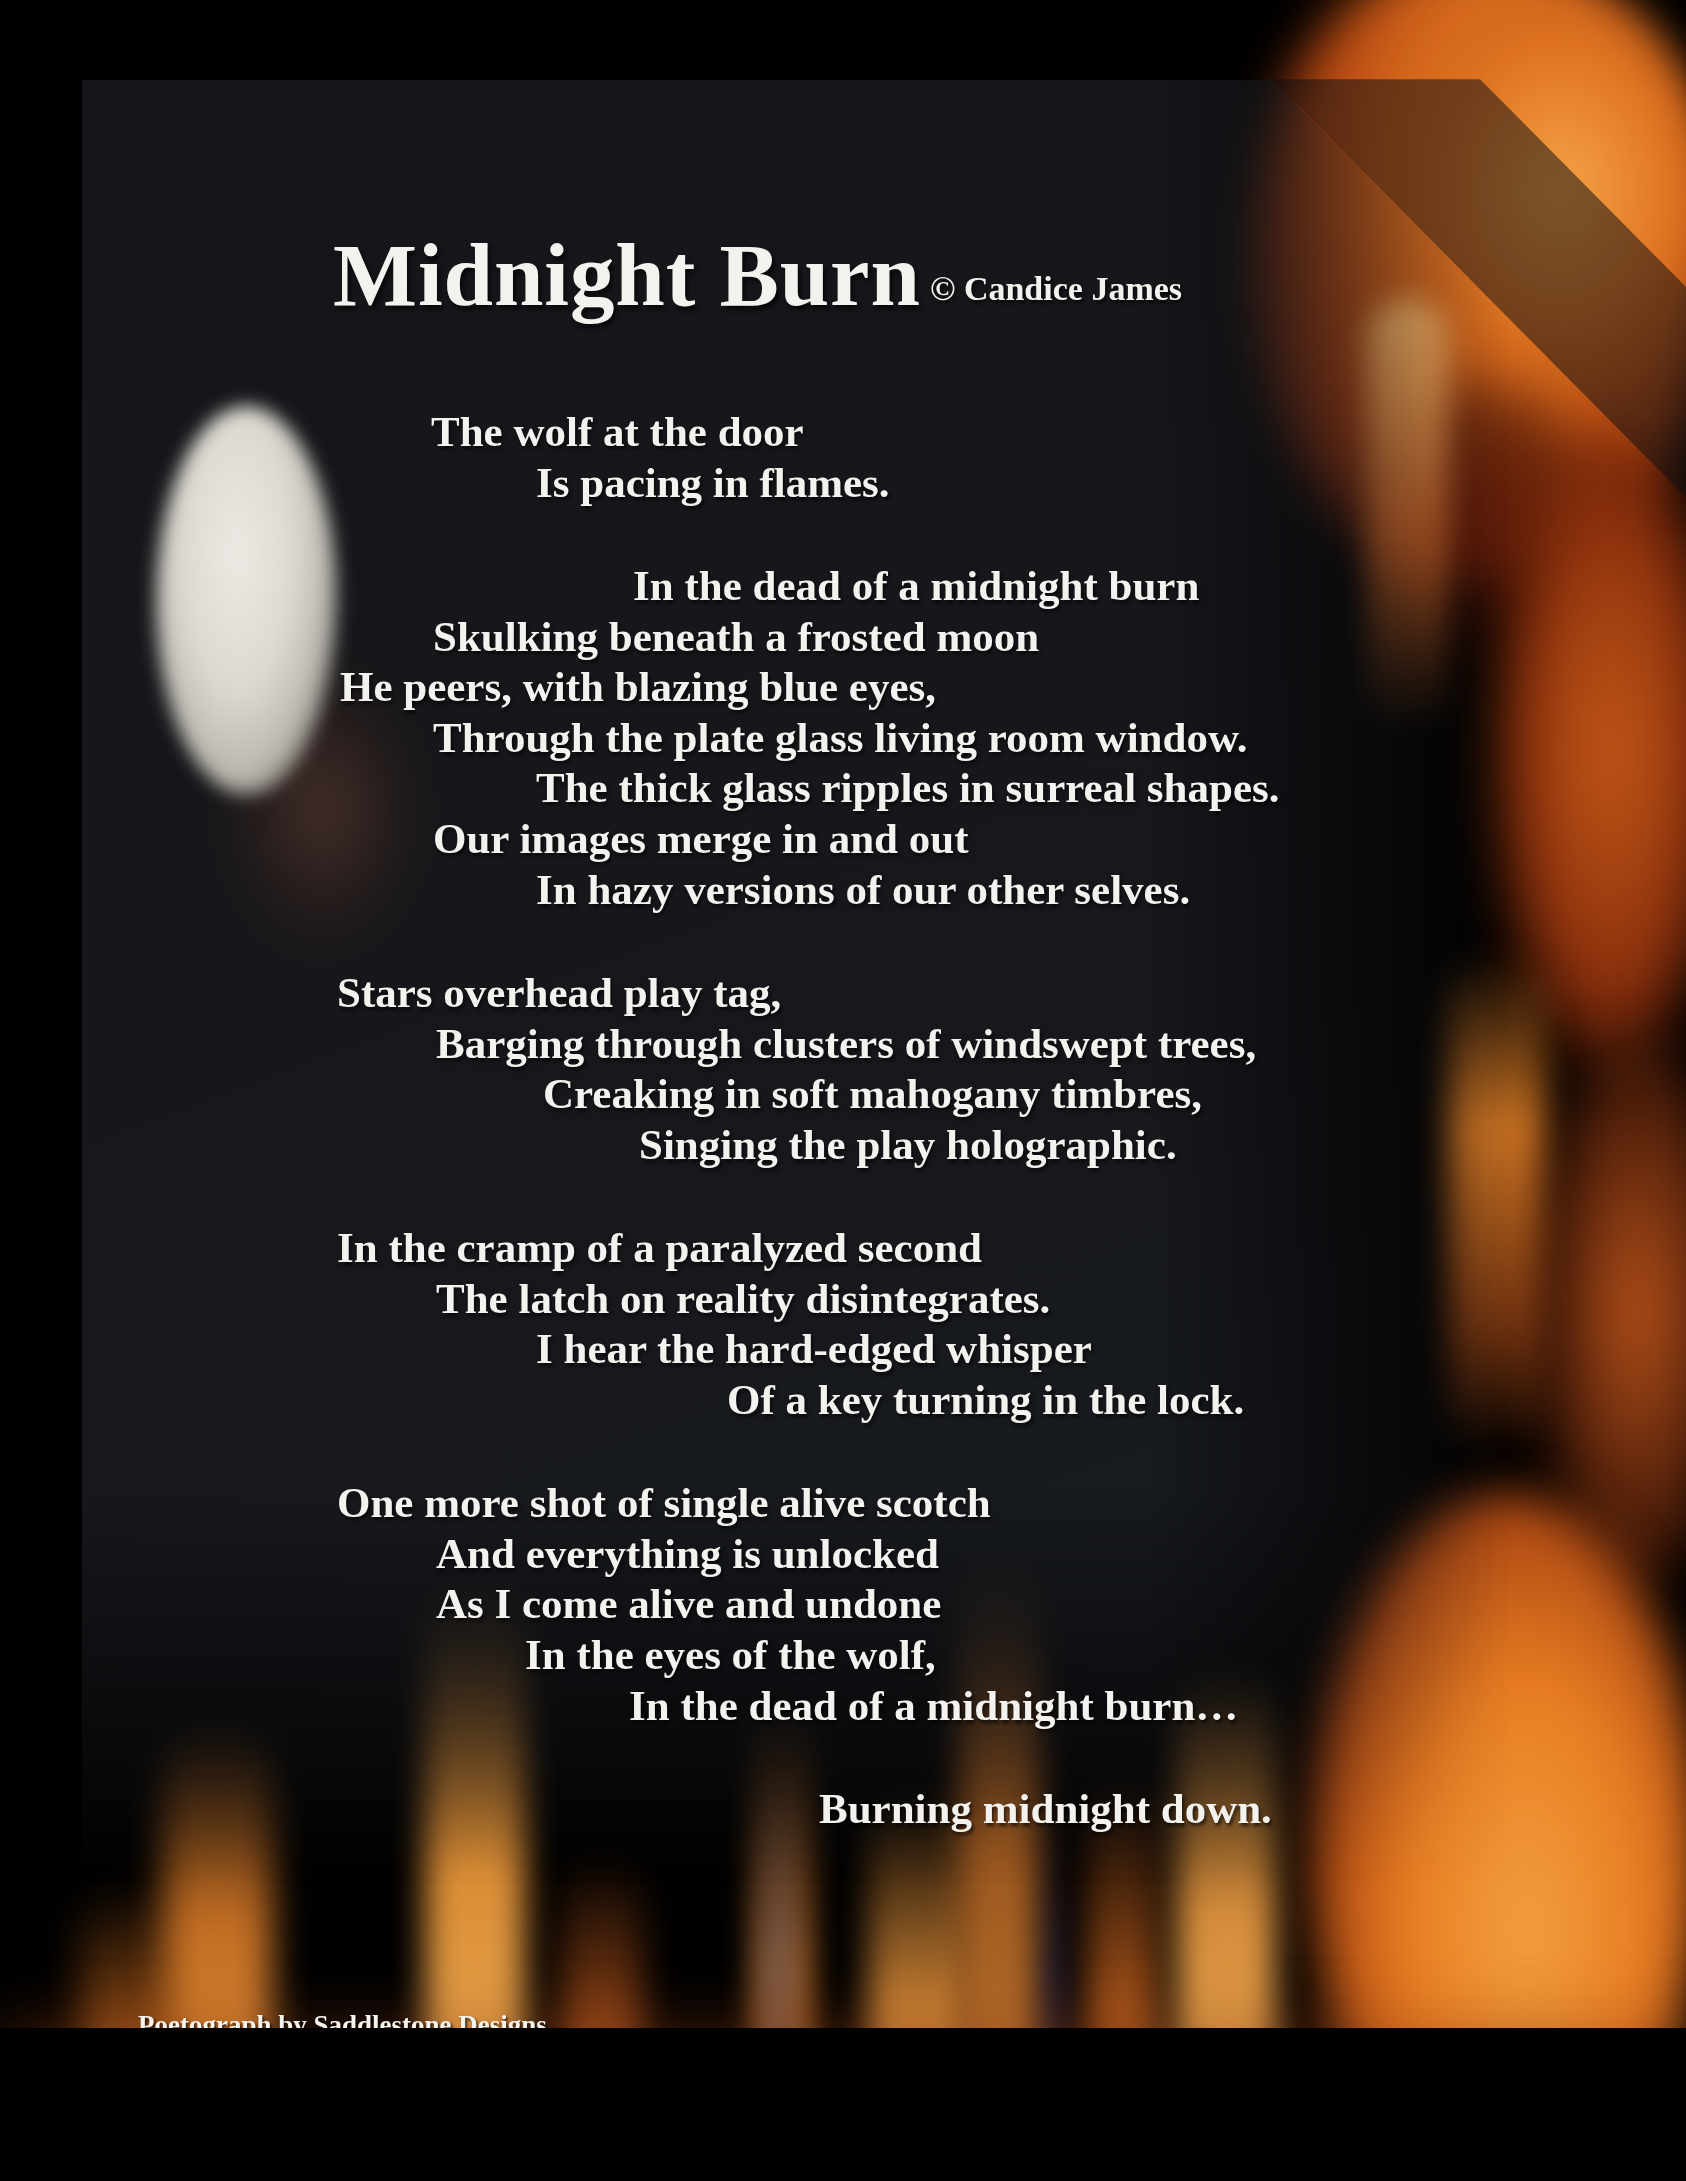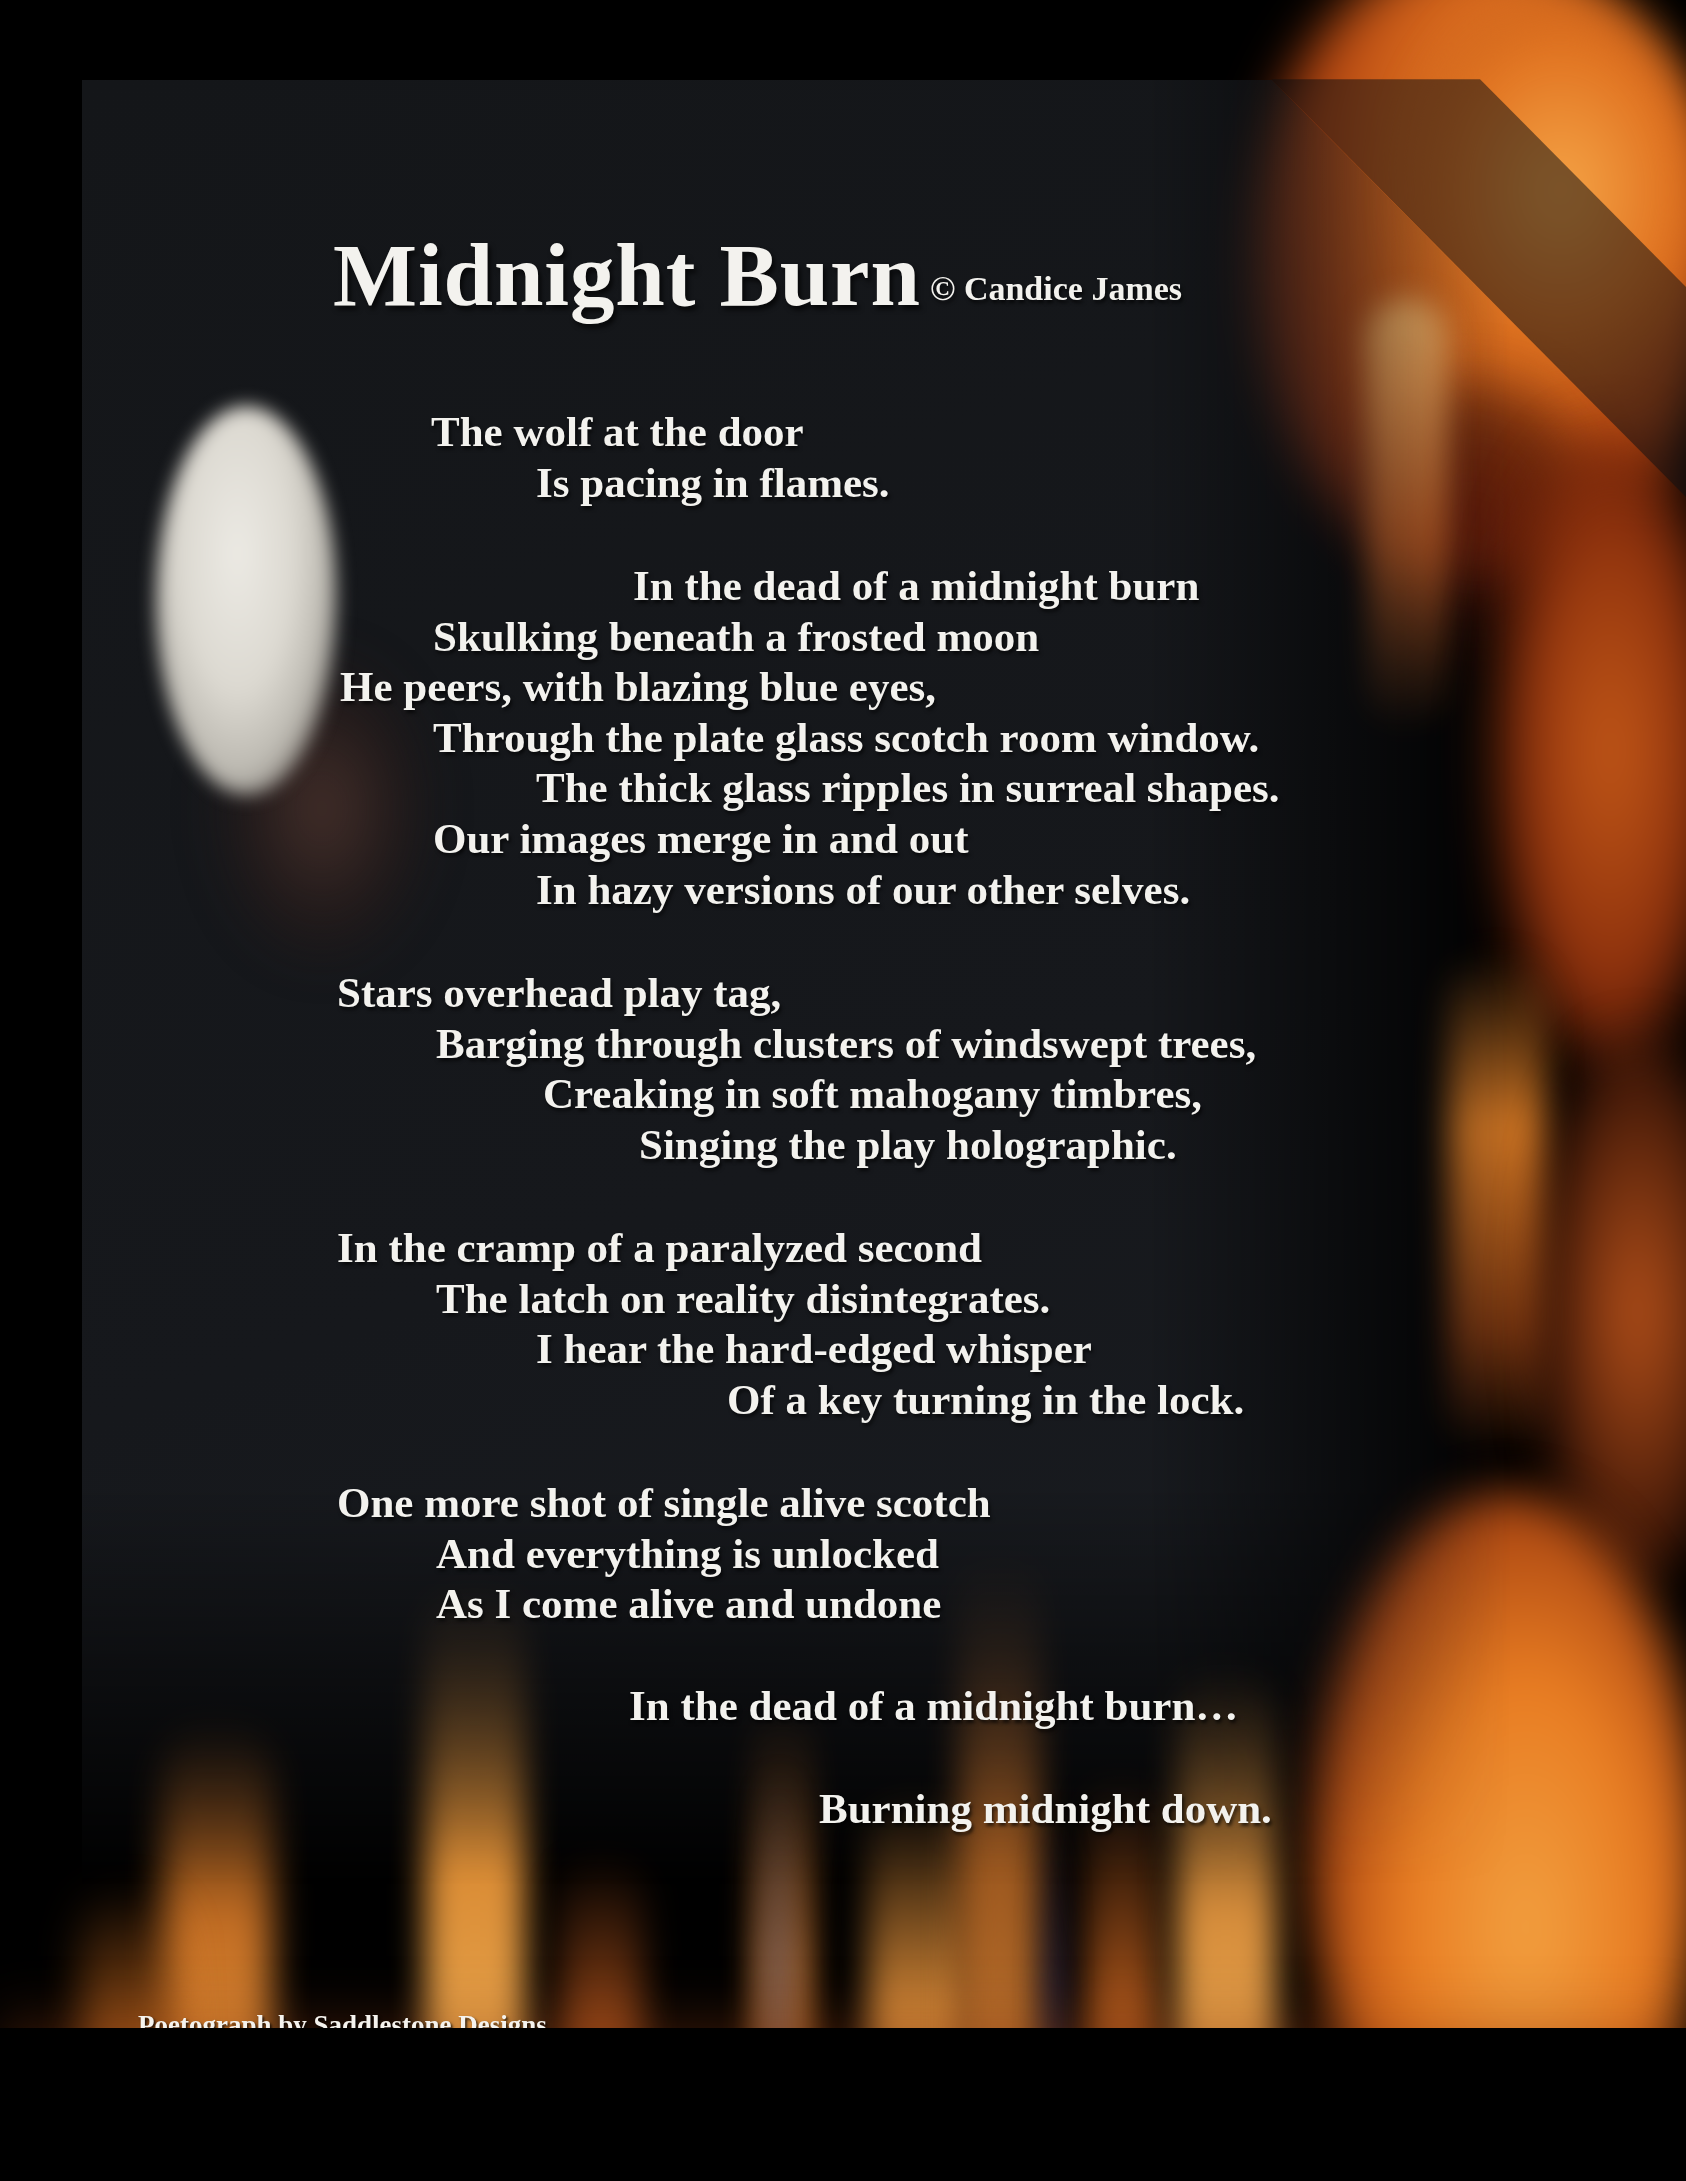--- a/index.html
+++ b/index.html
@@ -81,38 +81,39 @@
   <div class="textlayer">
     <div class="title">Midnight Burn</div>
     <div class="byline">© Candice James</div>
 
     <div class="pline" style="left:431px;top:407px;">The wolf at the door</div>
     <div class="pline" style="left:536px;top:458px;">Is pacing in flames.</div>
 
     <div class="pline" style="left:633px;top:561px;">In the dead of a midnight burn</div>
     <div class="pline" style="left:433px;top:612px;">Skulking beneath a frosted moon</div>
     <div class="pline" style="left:340px;top:662px;">He peers, with blazing blue eyes,</div>
-    <div class="pline" style="left:433px;top:713px;">Through the plate glass scotch room window.</div>
+    <div class="pline" style="left:433px;top:713px;">Through the plate glass living room window.</div>
     <div class="pline" style="left:536px;top:763px;">The thick glass ripples in surreal shapes.</div>
     <div class="pline" style="left:433px;top:814px;">Our images merge in and out</div>
     <div class="pline" style="left:536px;top:865px;">In hazy versions of our other selves.</div>
 
     <div class="pline" style="left:337px;top:968px;">Stars overhead play tag,</div>
     <div class="pline" style="left:436px;top:1019px;">Barging through clusters of windswept trees,</div>
     <div class="pline" style="left:543px;top:1069px;">Creaking in soft mahogany timbres,</div>
     <div class="pline" style="left:639px;top:1120px;">Singing the play holographic.</div>
 
     <div class="pline" style="left:337px;top:1223px;">In the cramp of a paralyzed second</div>
     <div class="pline" style="left:436px;top:1274px;">The latch on reality disintegrates.</div>
     <div class="pline" style="left:536px;top:1324px;">I hear the hard-edged whisper</div>
     <div class="pline" style="left:727px;top:1375px;">Of a key turning in the lock.</div>
 
     <div class="pline" style="left:337px;top:1478px;">One more shot of single alive scotch</div>
     <div class="pline" style="left:436px;top:1529px;">And everything is unlocked</div>
     <div class="pline" style="left:436px;top:1579px;">As I come alive and undone</div>
+    <div class="pline" style="left:525px;top:1630px;">In the eyes of the wolf,</div>
     <div class="pline" style="left:629px;top:1681px;text-align:center;">In the dead of a midnight burn…</div>
 
     <div class="pline" style="left:819px;top:1784px;">Burning midnight down.</div>
 
     <div class="credit">Poetograph by Saddlestone Designs</div>
   </div>
 
 </div>
 
 

